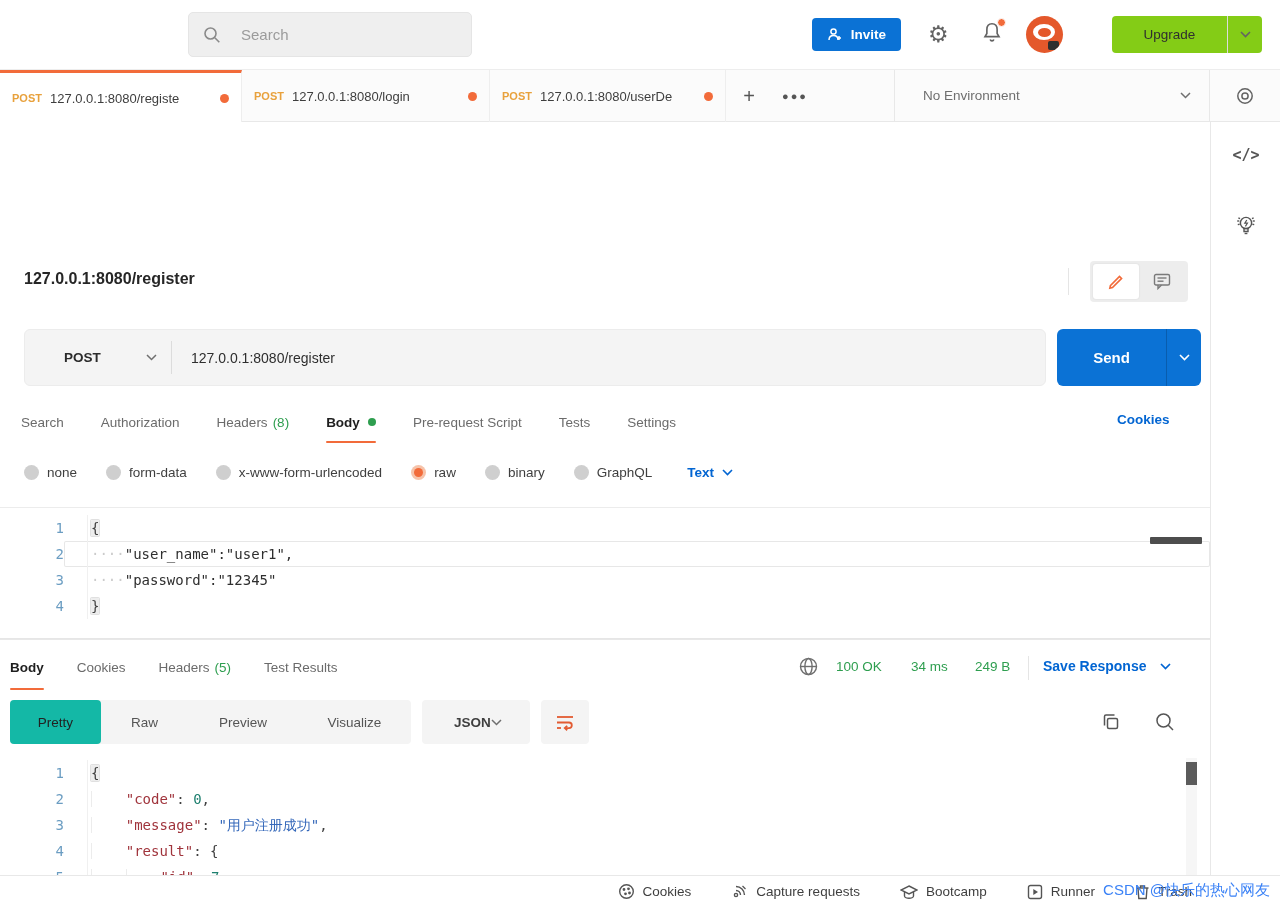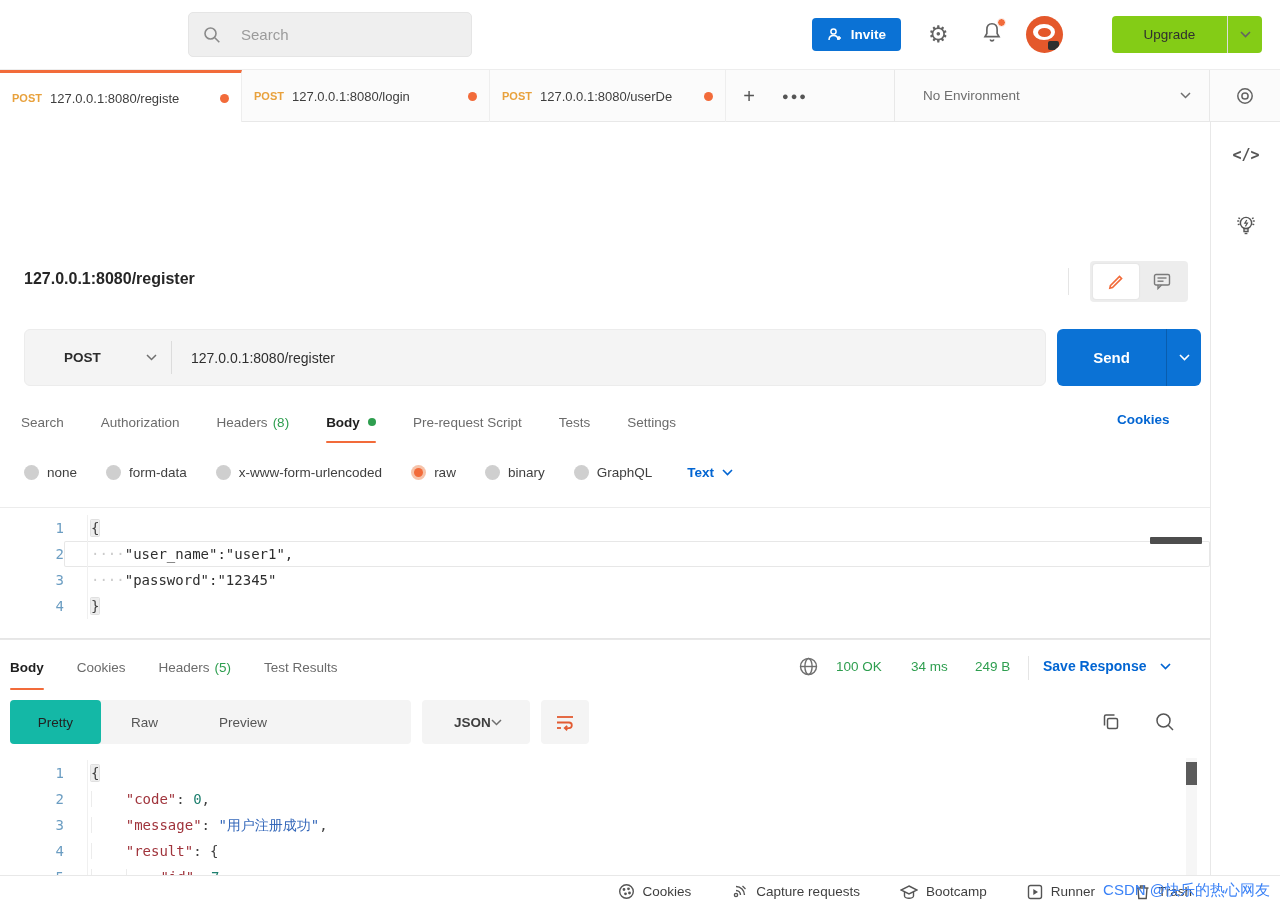--- a/index.html
+++ b/index.html
@@ -392,20 +392,21 @@
     <span>Save Response</span>
     <svg width="11" height="7" viewBox="0 0 11 7" fill="none" stroke="#0265d2" stroke-width="1.7">
         <polyline points="1,1 5.5,5.5 10,1"></polyline>
       </svg>
   </div>
 
   <div class="view-seg">
     <div class="vcell active" style="width:91px">Pretty</div>
     <div class="vcell" style="width:87px">Raw</div>
     <div class="vcell" style="width:110px">Preview</div>
+    <div class="vcell" style="width:113px">Visualize</div>
   </div>
   <div class="json-pill">
     <span>JSON</span>
     <span class="caret">
       <svg width="11" height="7" viewBox="0 0 11 7" fill="none" stroke="currentColor" stroke-width="1.5">
           <polyline points="1,1 5.5,5.5 10,1"></polyline>
         </svg>
     </span>
   </div>
   <div class="wrap-pill">

